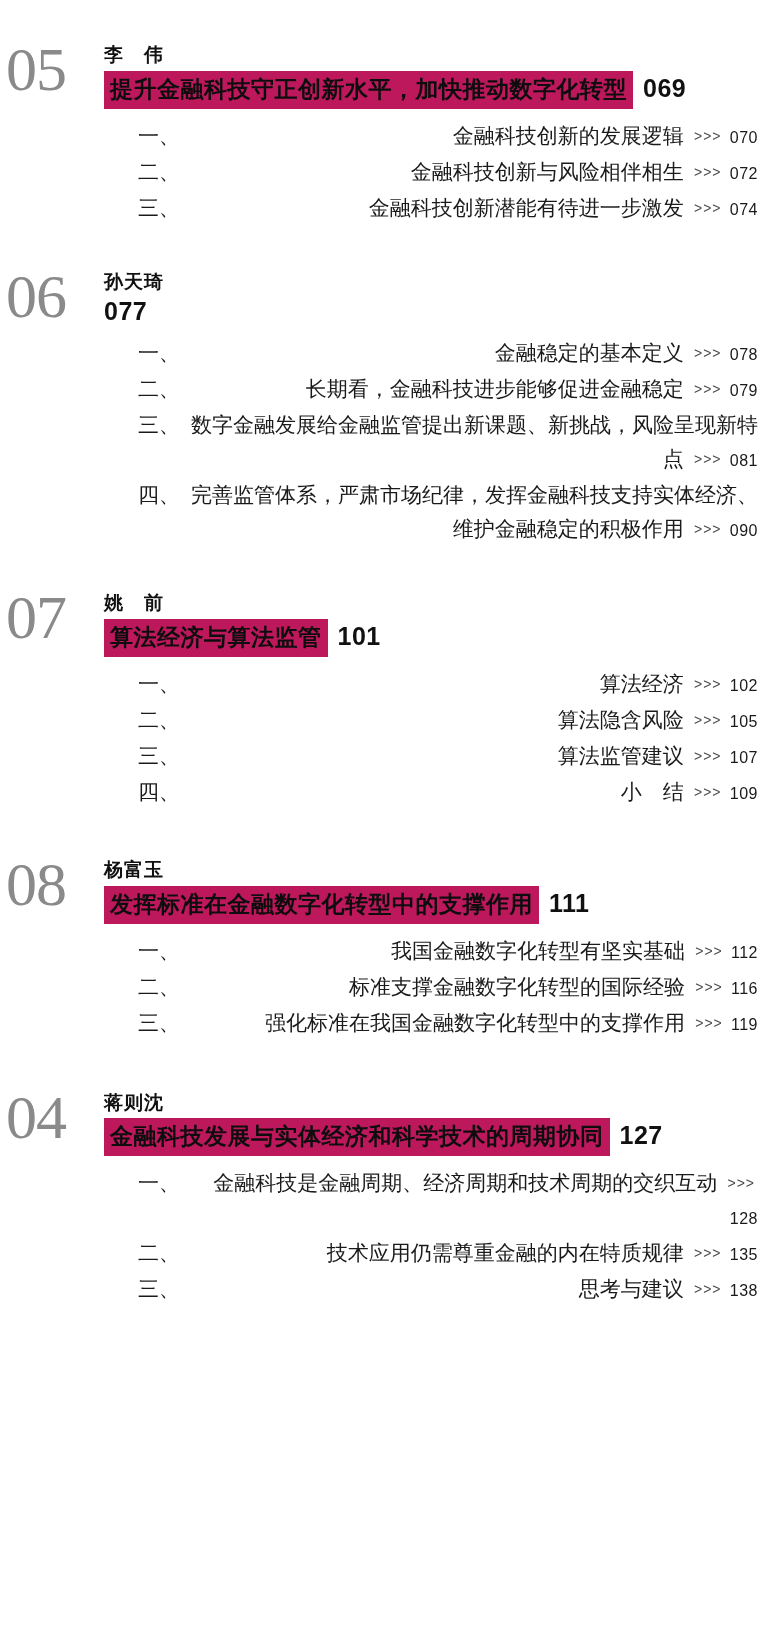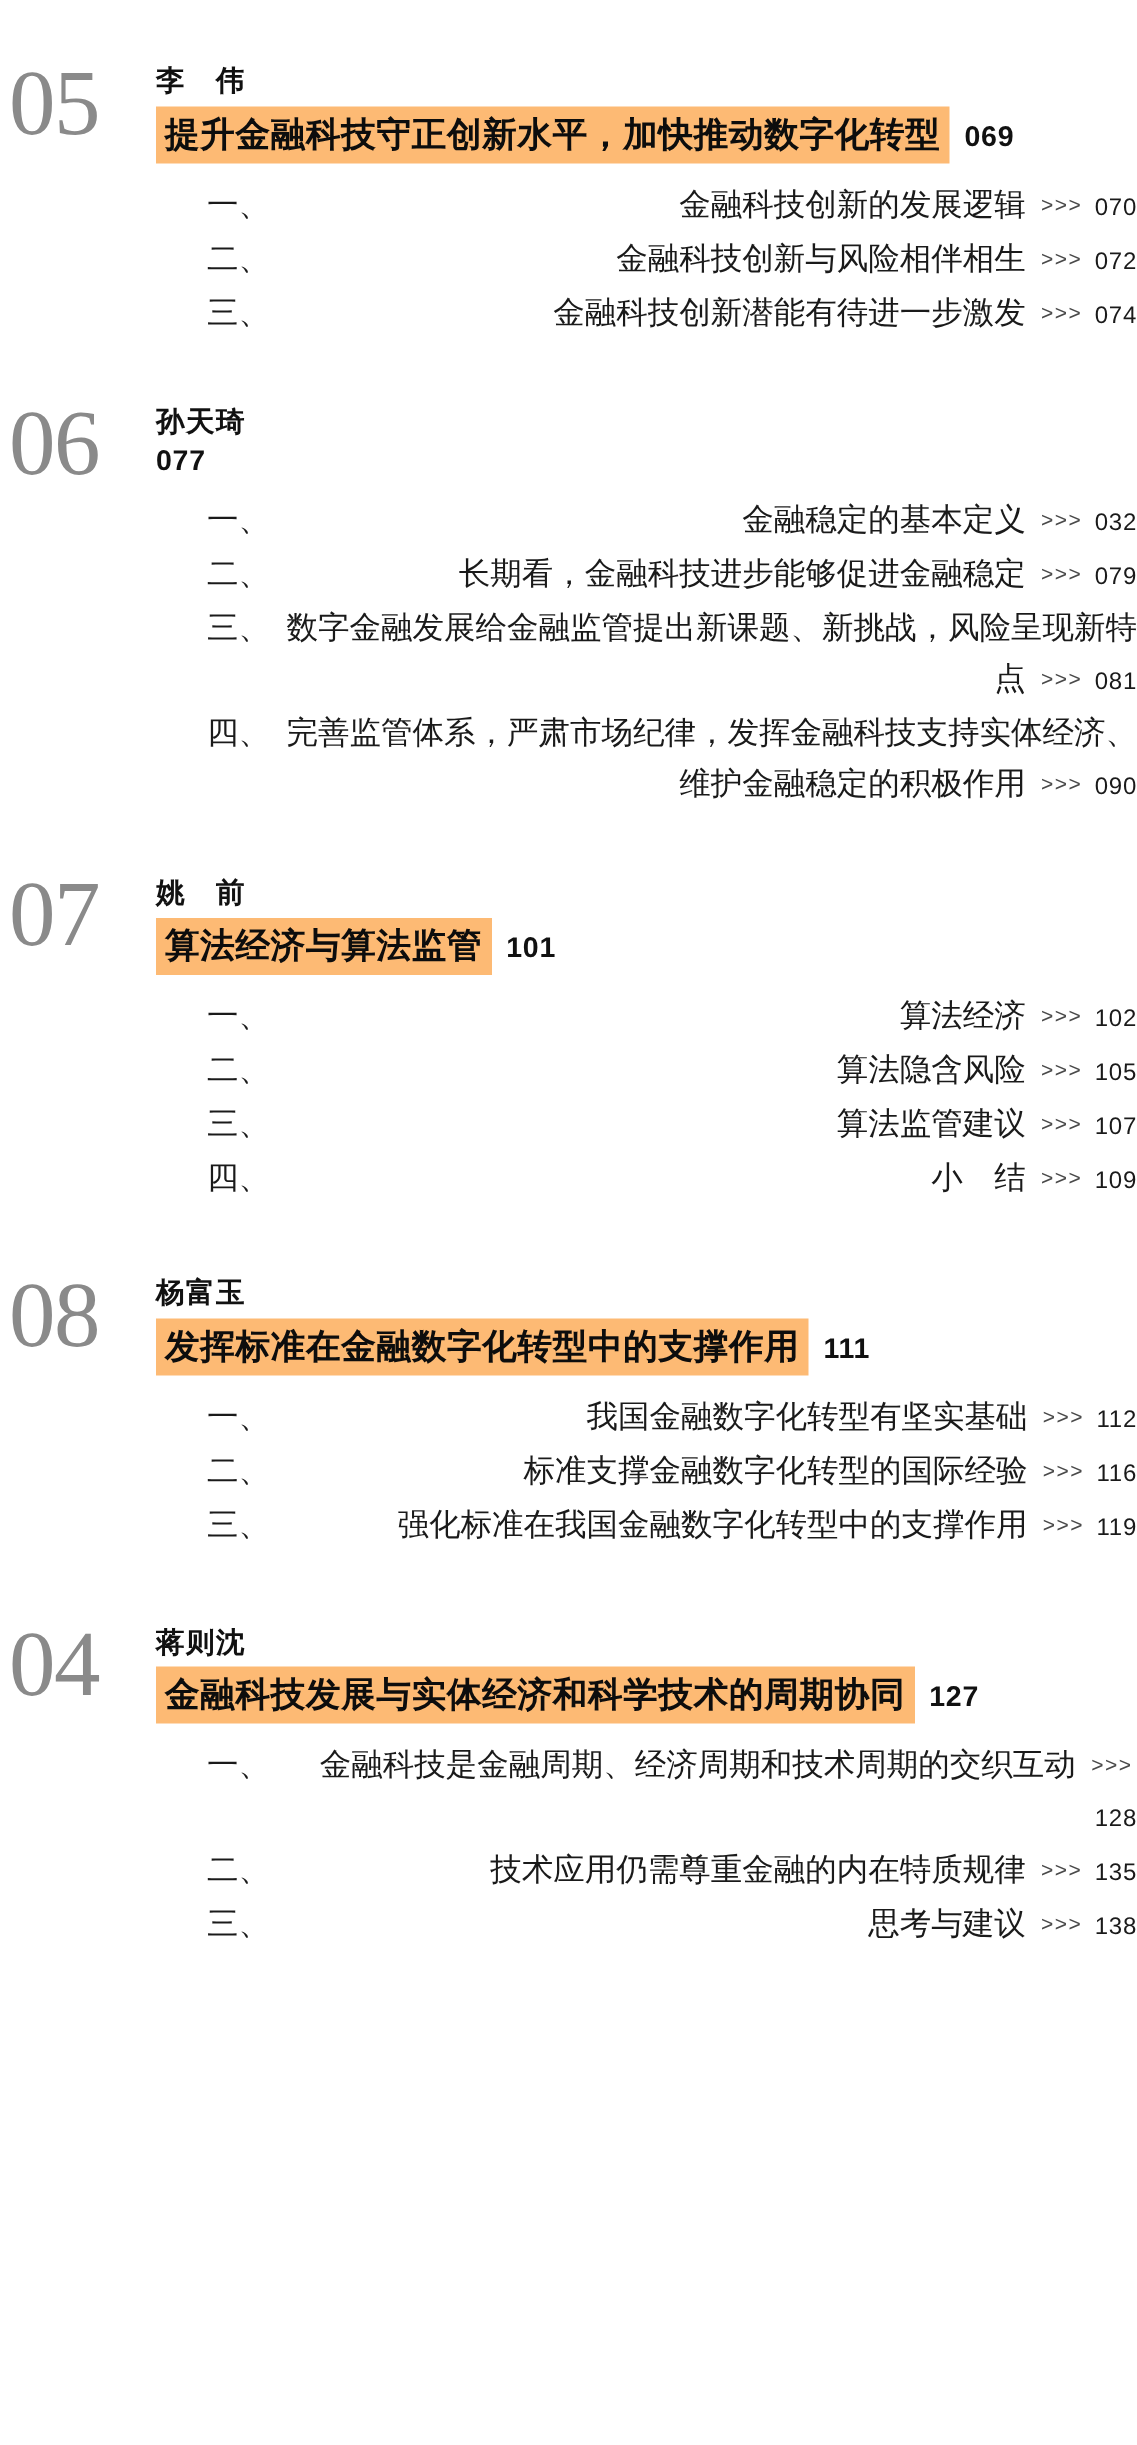--- a/index.html
+++ b/index.html
@@ -53,29 +53,29 @@
     align-items: baseline;
     flex-wrap: wrap;
     gap: 10px;
     margin-bottom: 10px;
   }
   .title {
     font-family: "Liberation Sans", "DejaVu Sans", sans-serif;
     font-size: 23px;
     font-weight: 700;
     color: #0d0d0d;
-    background: #fdba74;
+    background: #be185d;
     padding: 4px 6px 5px 6px;
     line-height: 1.25;
     letter-spacing: 0.5px;
     display: inline-block;
   }
   .title-page {
     font-family: "Liberation Sans", "DejaVu Sans", sans-serif;
-    font-size: 19px;
+    font-size: 25px;
     font-weight: 700;
     color: #111;
     letter-spacing: 0.5px;
     text-align: center;
   }
   .subs {
     margin: 0;
     padding: 0 0 0 34px;
     list-style: none;
   }
@@ -164,21 +164,21 @@
     <div class="author">孙天琦</div>
     <div class="title-row">
       <span class="title-page">077</span>
     </div>
     <ul class="subs">
       <li class="sub">
         <span class="sub-idx">一、</span>
         <span class="sub-body">
           <span class="sub-text">金融稳定的基本定义</span>
           <span class="dots">&gt;&gt;&gt;</span>
-          <span class="pg">032</span>
+          <span class="pg">078</span>
         </span>
       </li>
       <li class="sub">
         <span class="sub-idx">二、</span>
         <span class="sub-body">
           <span class="sub-text">长期看，金融科技进步能够促进金融稳定</span>
           <span class="dots">&gt;&gt;&gt;</span>
           <span class="pg">079</span>
         </span>
       </li>

